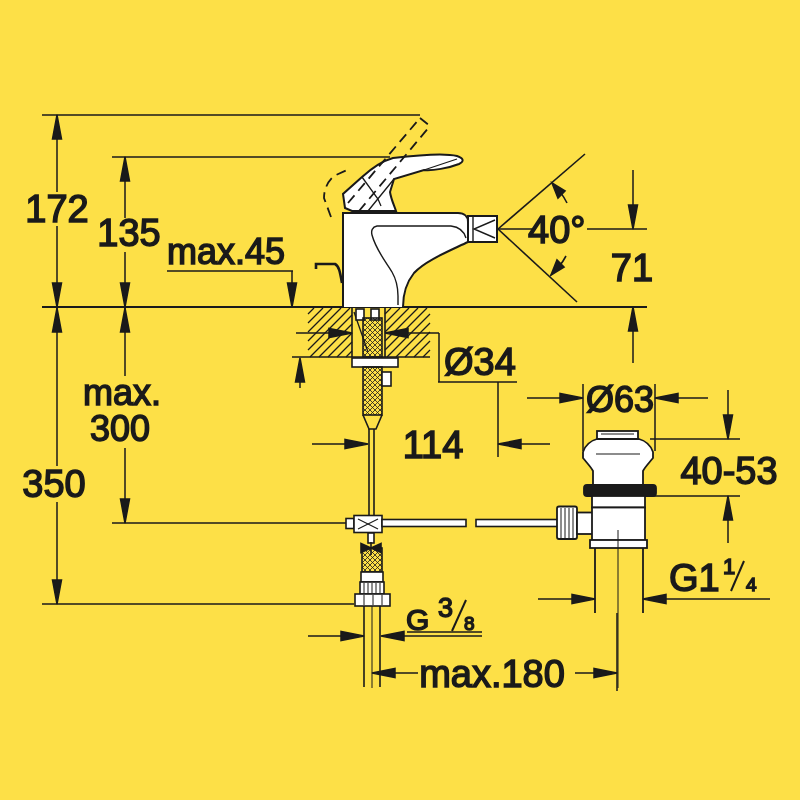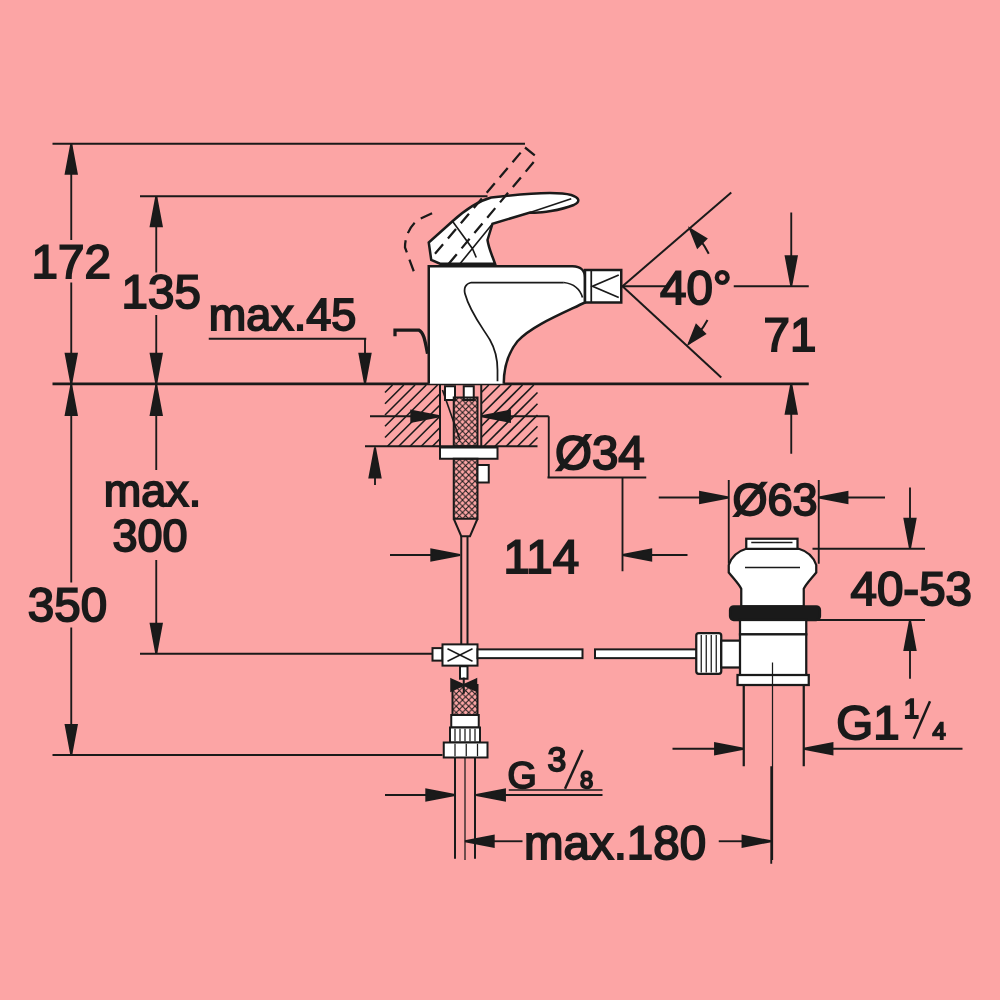--- a/index.html
+++ b/index.html
@@ -1,16 +1,16 @@
 <!DOCTYPE html>
 <html><head>
 <meta charset="utf-8">
 <style>
   html,body{margin:0;padding:0;background:#ffffff;}
-  .stage{position:relative;width:800px;height:800px;background:#fca5a5;overflow:hidden;}
+  .stage{position:relative;width:800px;height:800px;background:#fde047;overflow:hidden;}
   svg{display:block;}
   text{font-family:"Liberation Sans","DejaVu Sans",sans-serif;fill:#1a1a1a;}
 </style>
 </head>
 <body>
 
 <div class="stage">
 <svg width="800" height="800" viewBox="0 0 800 800">
   <defs>
     <pattern id="braid" width="5" height="5" patternUnits="userSpaceOnUse">

